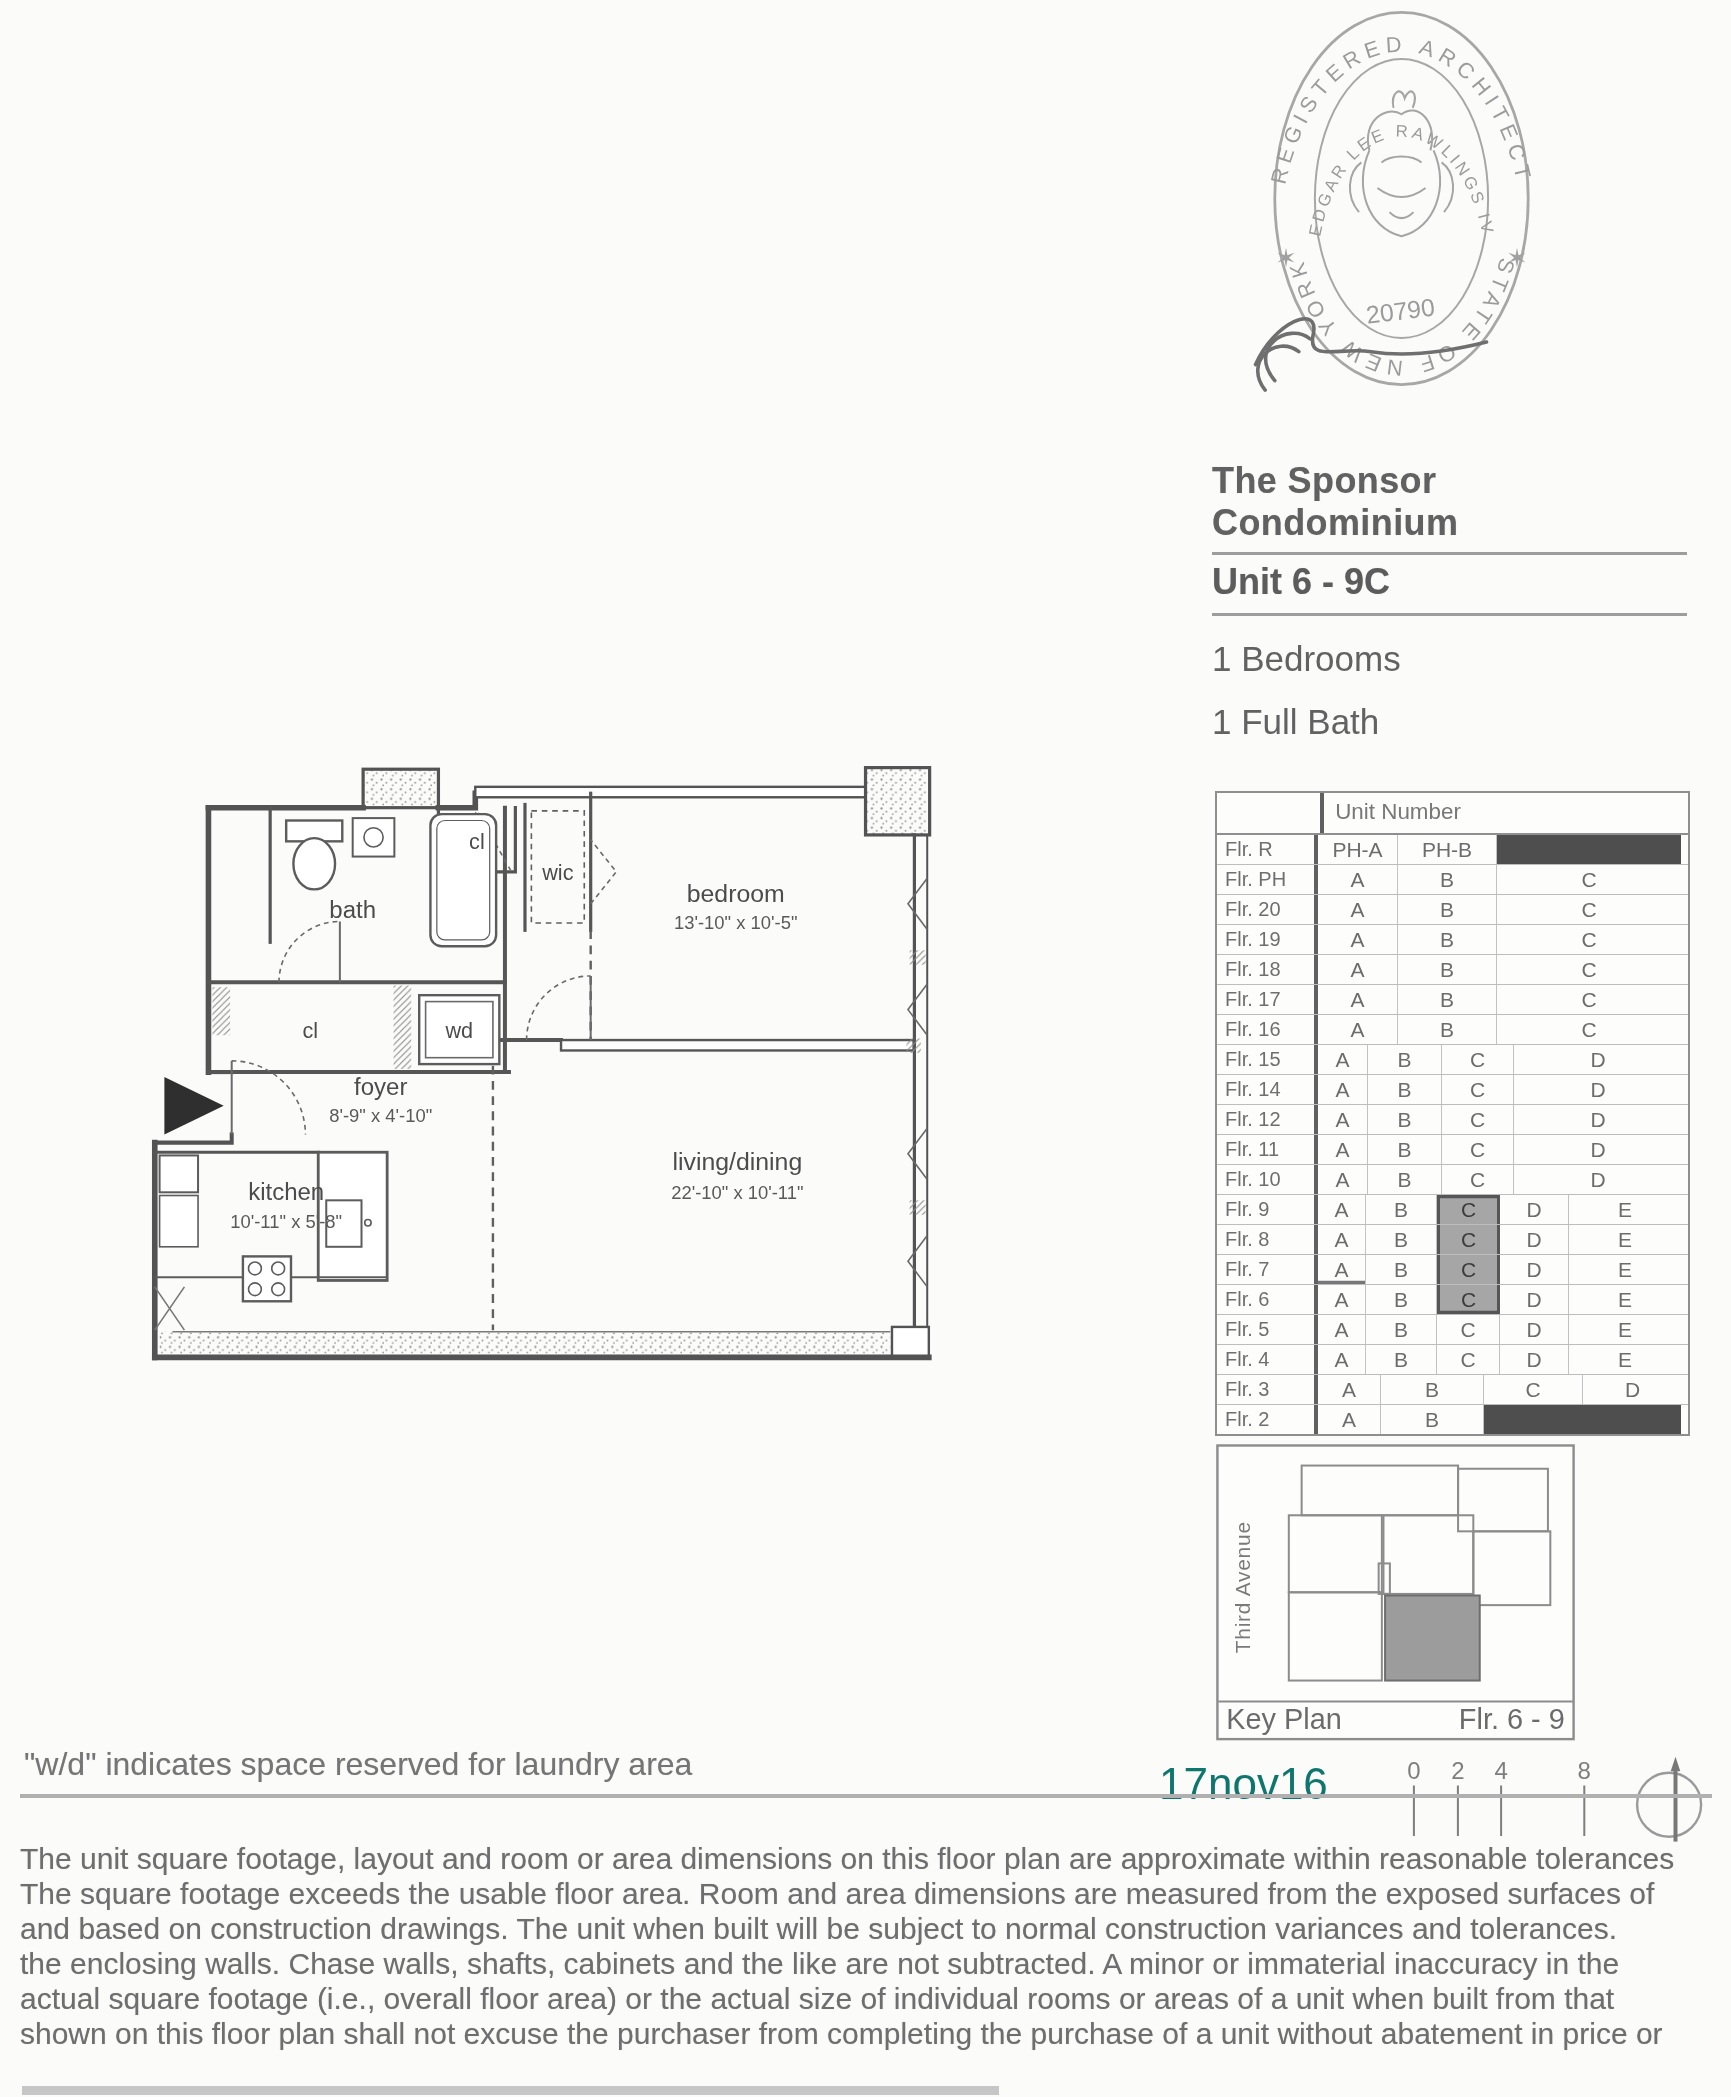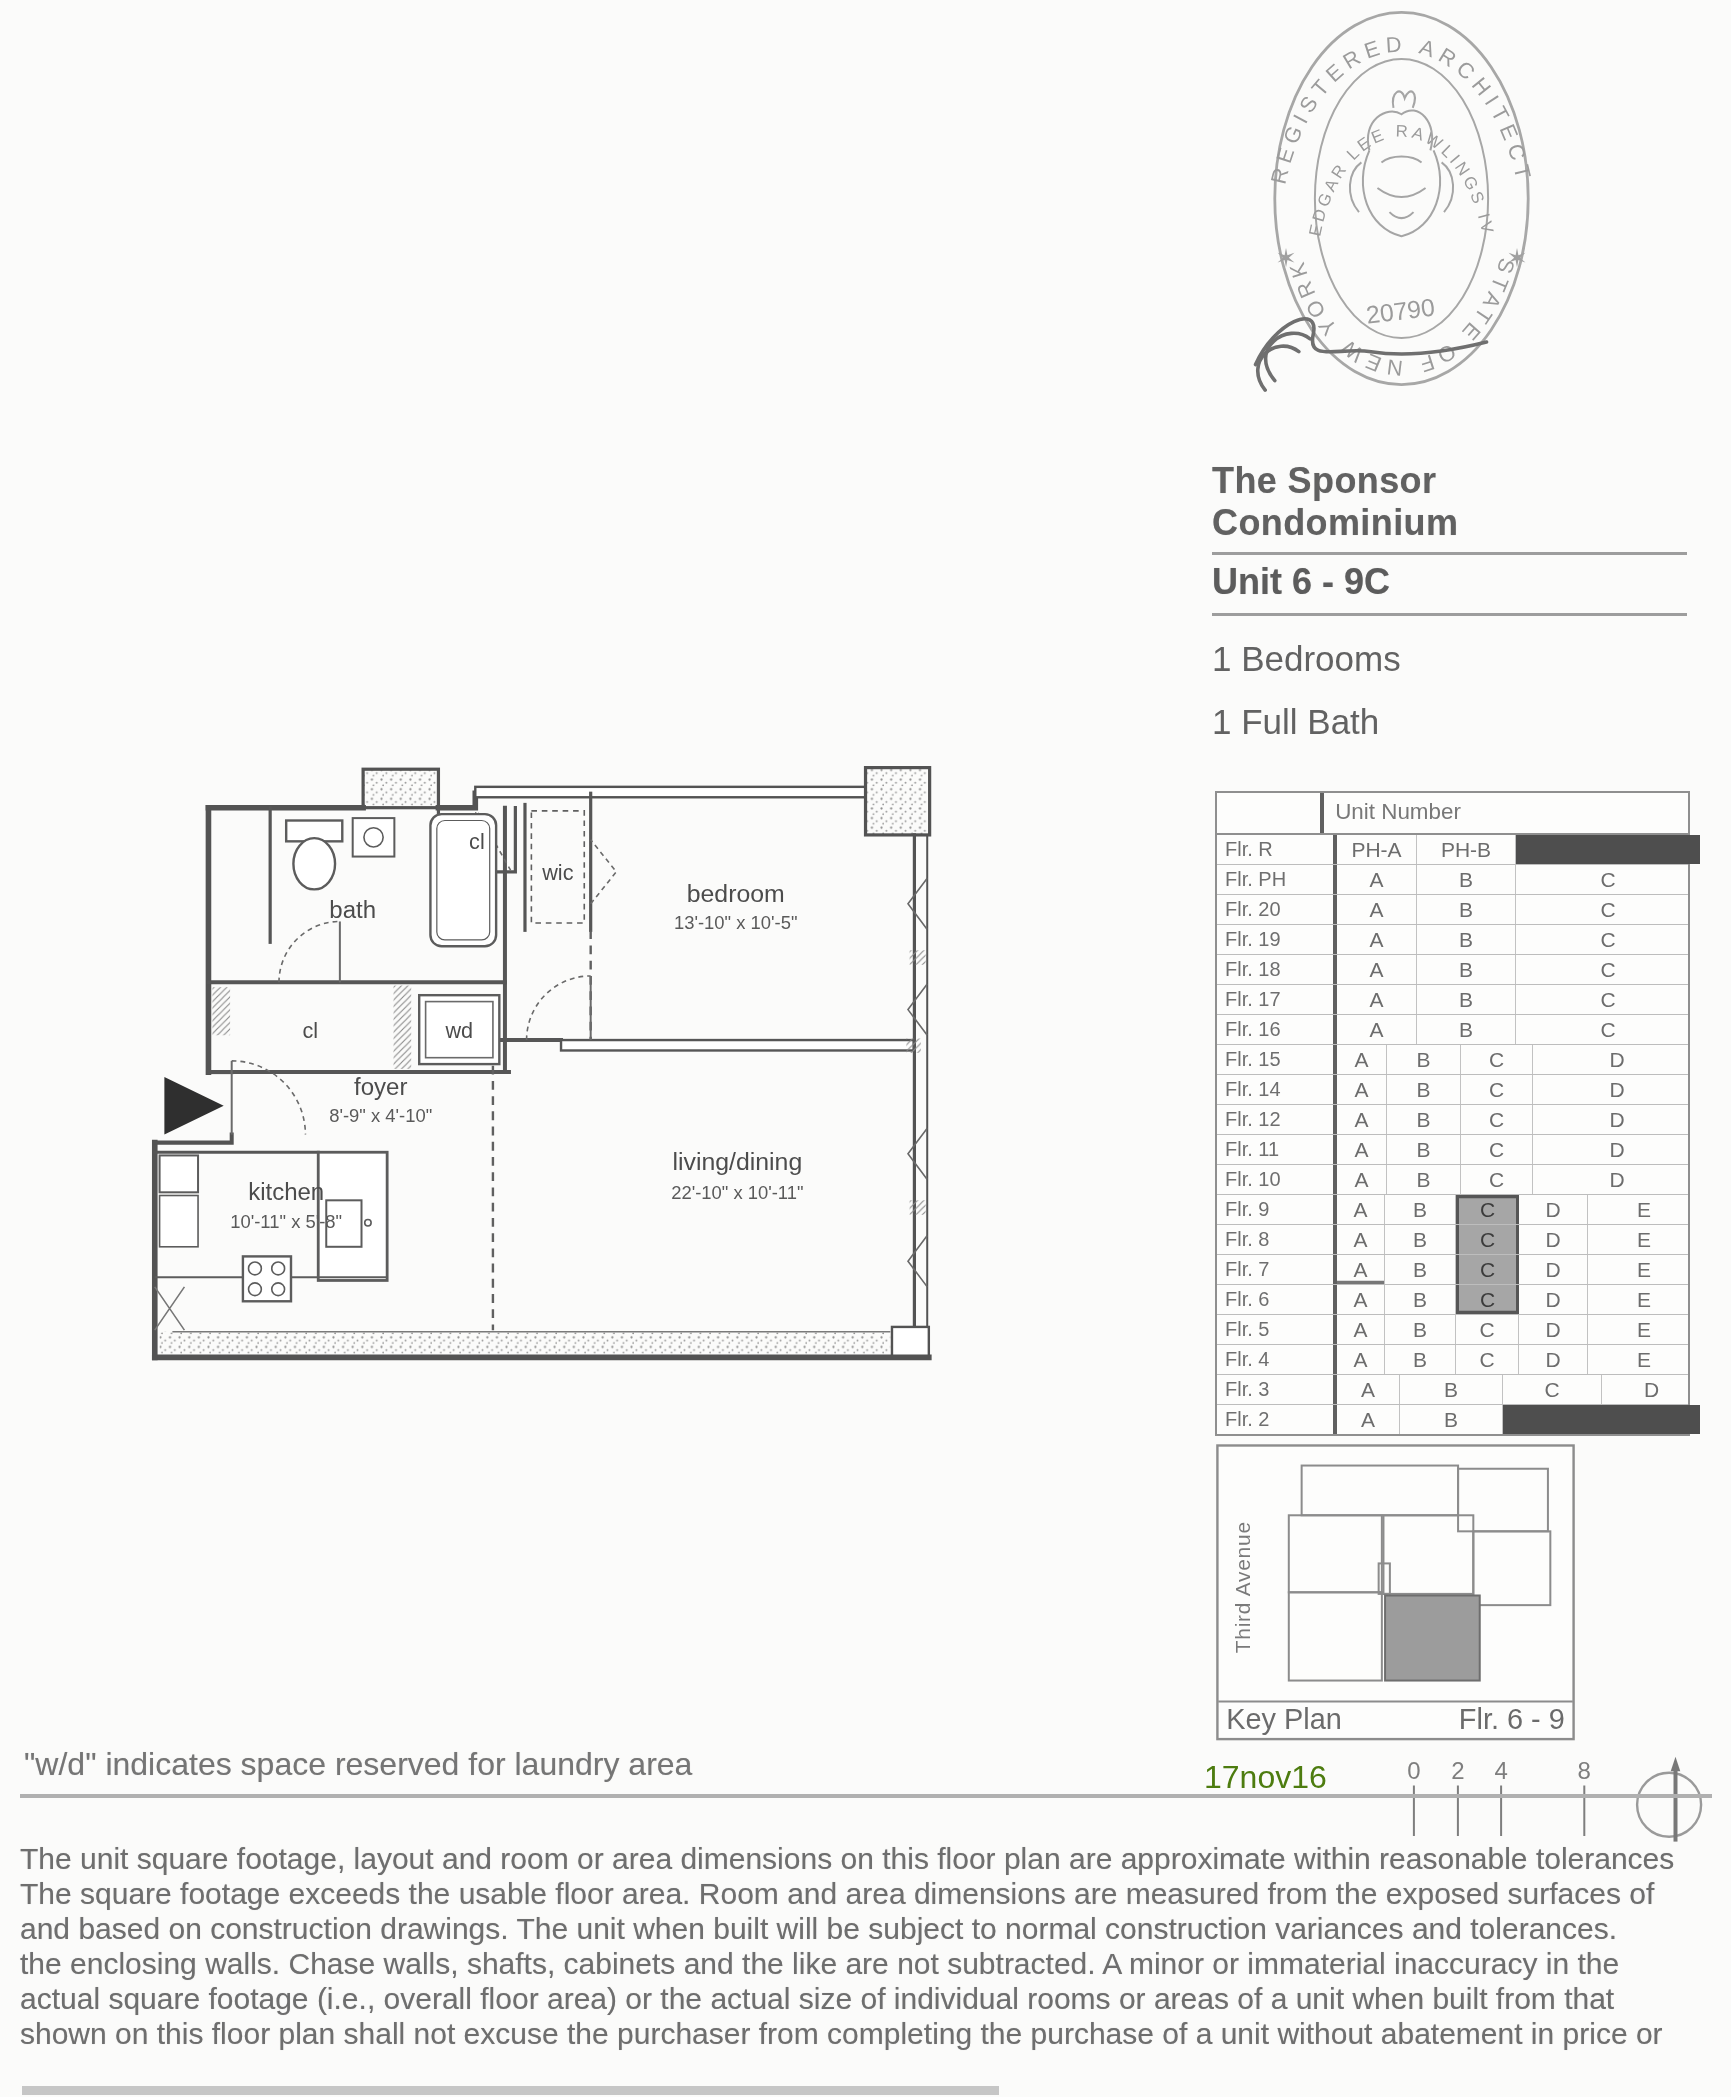--- a/index.html
+++ b/index.html
@@ -20,33 +20,33 @@
   .h-total{display:flex;justify-content:space-between;font-size:31px;font-weight:700;
     color:#555;margin-top:11.2px}
 
   
   #unit-table{left:1215px;top:791px;width:475px;border:2.4px solid #8f8f8f;background:#fdfdfc;box-sizing:border-box}
   .t-head{display:flex;height:40px;border-bottom:2.4px solid #8f8f8f}
   .t-head .fhead{width:103px;flex:none;border-right:4px solid #606060}
   .t-head .uhdr{font-size:22.4px;color:#787878;padding:6.4px 0 0 11.2px}
   .trow{display:flex;height:29px;border-bottom:1.6px solid #bdbdbd}
   .trow:last-child{border-bottom:none}
-  .fcell{width:120px;flex:none;font-size:20px;color:#6f6f6f;padding-left:8px;
+  .fcell{width:101px;flex:none;font-size:20px;color:#6f6f6f;padding-left:8px;
     display:flex;align-items:center;border-right:4px solid #606060;box-sizing:border-box}
   .units{flex:1;display:flex}
   .ucell{display:flex;align-items:center;justify-content:center;font-size:21px;color:#6d6d6d;
     border-right:1.6px solid #c2c2c2;box-sizing:border-box;flex:none}
   .ucell:last-child{border-right:none}
   .ucell.fill{background:#4e4e4e;border-right:none}
   .ucell.hl{background:#a6a6a6;color:#3c3c3c;border-left:3.2px solid #565656;border-right:3.2px solid #565656}
 
   
   #wd-note{left:24px;top:1746px;font-size:32px;color:#757575;text-shadow:0 0 0.8px rgba(117,117,117,.4)}
   #rule{left:20px;top:1794px;width:1692px;height:4px;background:#b0b0b0}
-  #date-label{left:1204px;top:1759px;font-size:32px;color:#4d7c0f}
+  #date-label{left:1159px;top:1759px;font-size:44px;color:#0f766e}
   #disclaimer{left:20px;top:1841px;width:1693px;font-size:30px;line-height:35px;color:#6e6e6e;
     text-shadow:0 0 0.8px rgba(110,110,110,.45)}
   #bottom-artifact{left:22.4px;top:2086px;width:977px;height:8.8px;background:#c6c6c6}
 
   svg text{font-family:"Liberation Sans","DejaVu Sans",sans-serif}
 </style>
 </head>
 <body>
 
 <svg class="abs" style="left:1241px;top:1.6px" width="321" height="401" viewBox="0 0 400 500">

